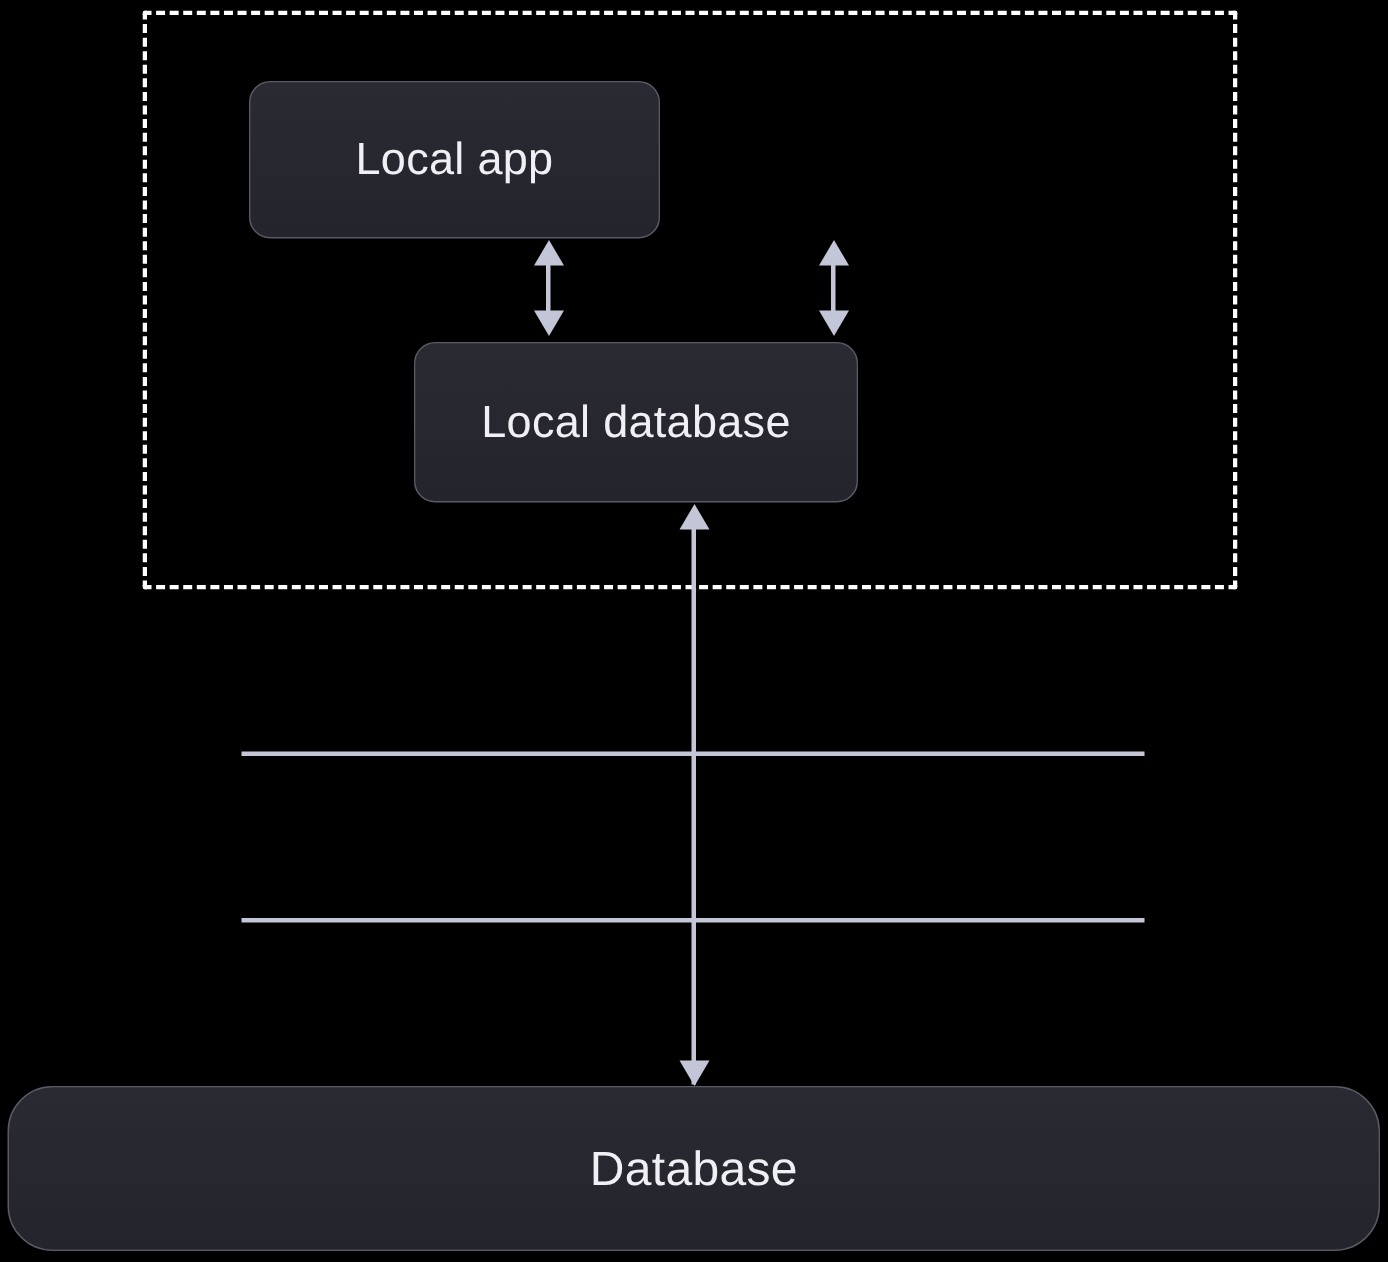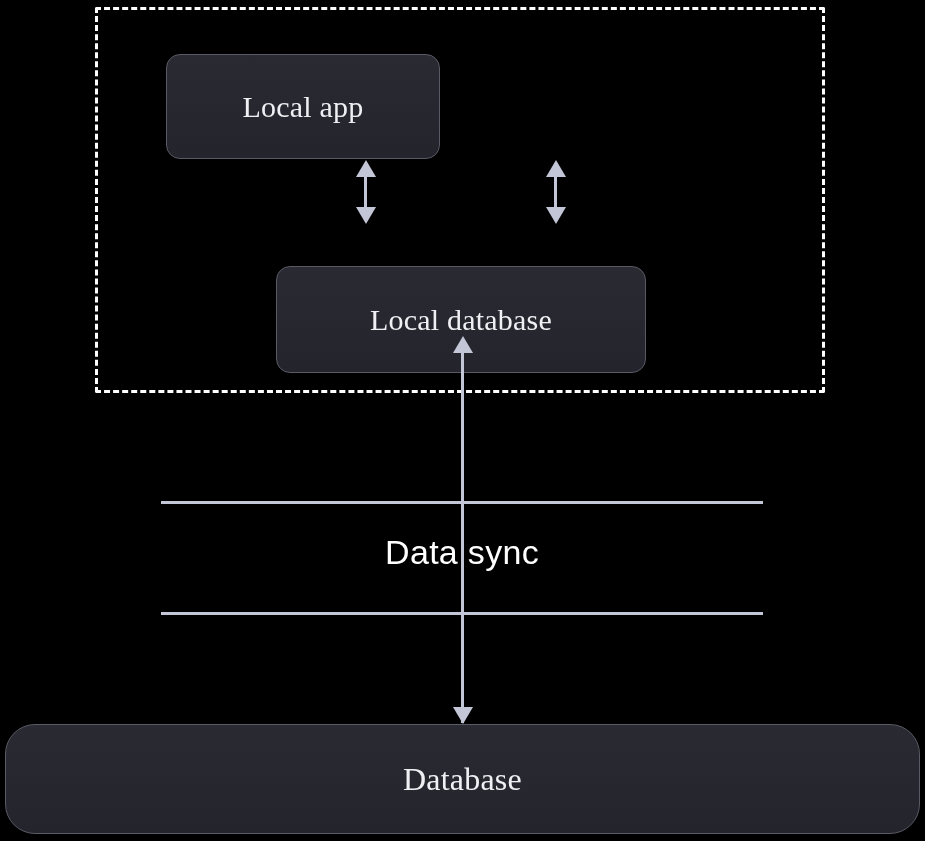--- a/index.html
+++ b/index.html
@@ -33,32 +33,31 @@
   .node {
     position: absolute;
     background: linear-gradient(180deg, #2a2a33 0%, #24242c 100%);
     border: 1px solid #5a5a66;
     border-radius: 14px;
     display: flex;
     align-items: center;
     justify-content: center;
     color: #f2f2f5;
     letter-spacing: 0.2px;
-    font-family: Liberation Serif, serif;
   }
   .node .node-label {
     font-size: 30px;
     font-weight: 400;
     color: #f0f0f4;
     white-space: nowrap;
   }
 
   #node-local-app    { left: 166px; top: 54px;  width: 274px; height: 105px; }
   #node-local-ai     { left: 487px; top: 54px;  width: 271px; height: 105px; }
-  #node-local-db     { left: 276px; top: 228px; width: 370px; height: 107px; margin-top: 38px; }
+  #node-local-db     { left: 276px; top: 228px; width: 296px; height: 107px; }
   #node-database     { left: 5px;   top: 724px; width: 915px; height: 110px;
                        border-radius: 30px; }
   #node-database .node-label { font-size: 32px; }
 
   
   .connector { position: absolute; }
   .conn-line-v {
     position: absolute;
     width: 3px;
     background: #c3c6d6;
@@ -137,20 +136,19 @@
     <div class="arrowhead arrow-down"></div>
   </div>
 
   <div class="connector" id="conn-sync">
     <div class="arrowhead arrow-up head-up"></div>
     <div class="seg seg-top"></div>
     <div class="arrowhead arrow-down head-down"></div>
   </div>
 
   <div class="sync-rule" id="sync-rule-top"></div>
-  <div id="sync-label">Data sync</div>
   <div class="sync-rule" id="sync-rule-bottom"></div>
 
   <div class="node" id="node-database">
     <span class="node-label">Database</span>
   </div>
 
 </div>
 
 </body></html>

